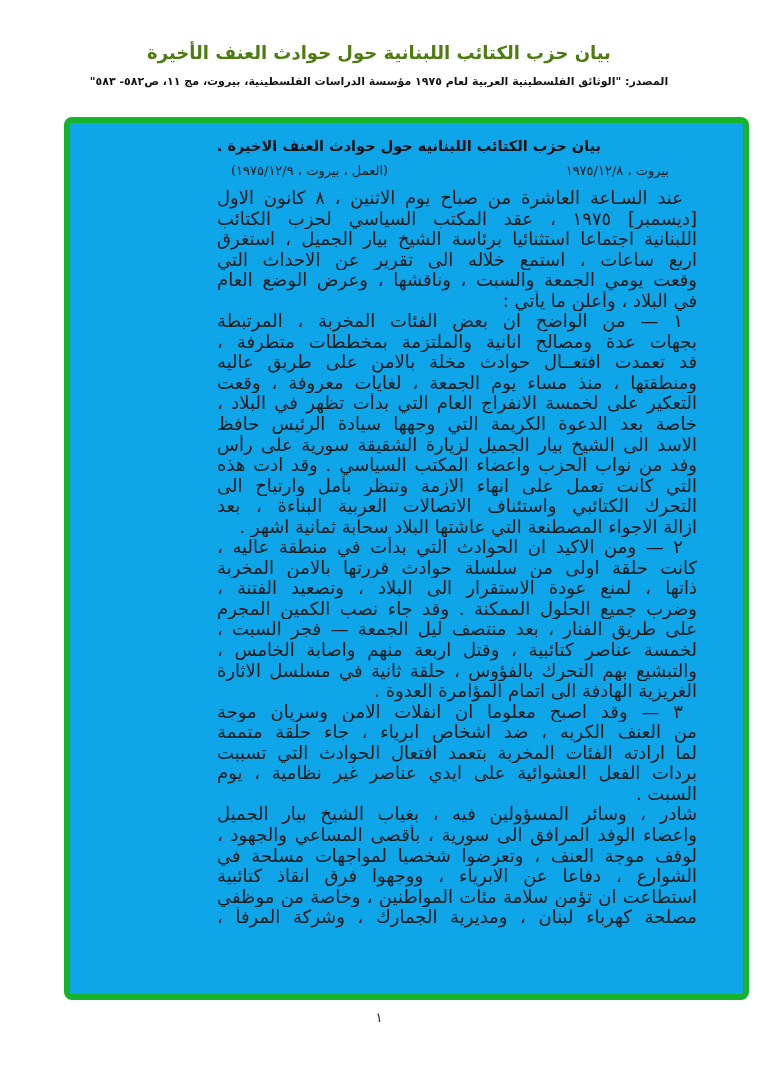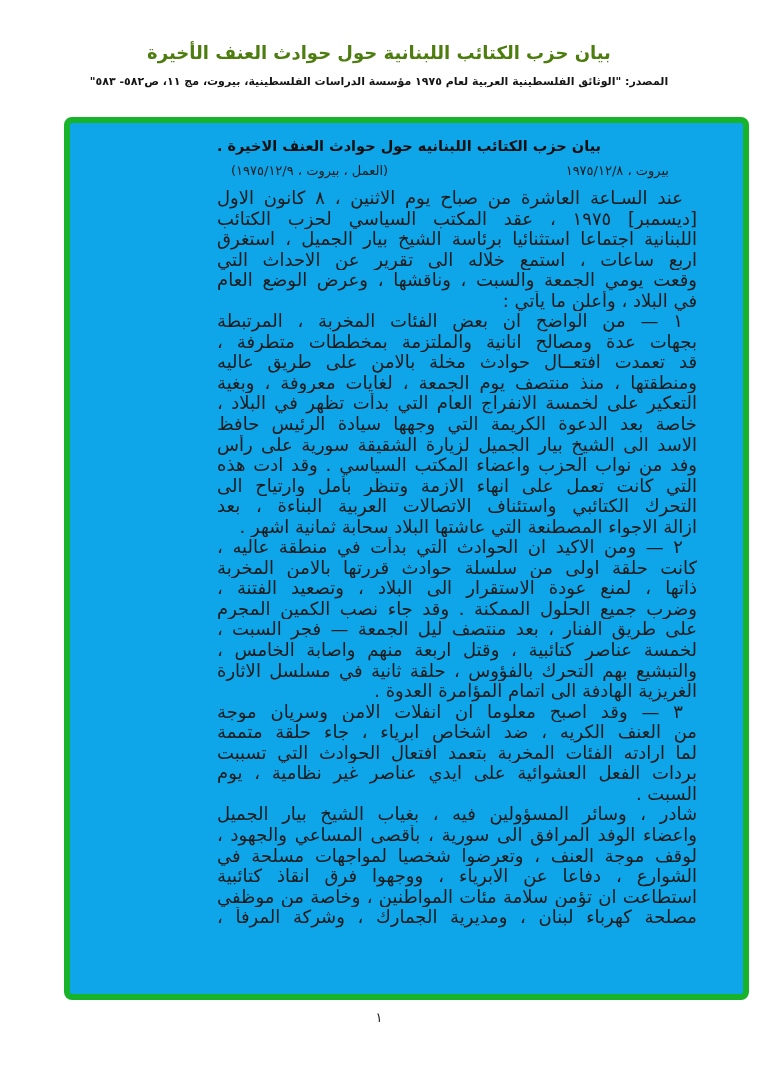--- a/index.html
+++ b/index.html
@@ -66,21 +66,21 @@
           <div class="line">[ديسمبر] ١٩٧٥ ، عقد المكتب السياسي لحزب الكتائب</div>
           <div class="line">اللبنانية اجتماعا استثنائيا برئاسة الشيخ بيار الجميل ، استغرق</div>
           <div class="line">اربع ساعات ، استمع خلاله الى تقرير عن الاحداث التي</div>
           <div class="line">وقعت يومي الجمعة والسبت ، وناقشها ، وعرض الوضع العام</div>
           <div class="line p-end">في البلاد ، وأعلن ما يأتي :</div>
         </div>
         <div class="para">
           <div class="line p-start">١ — من الواضح ان بعض الفئات المخربة ، المرتبطة</div>
           <div class="line">بجهات عدة ومصالح انانية والملتزمة بمخططات متطرفة ،</div>
           <div class="line">قد تعمدت افتعــال حوادث مخلة بالامن على طريق عاليه</div>
-          <div class="line">ومنطقتها ، منذ منتصف يوم الجمعة ، لغايات معروفة ، وبغية</div>
+          <div class="line">ومنطقتها ، منذ مساء يوم الجمعة ، لغايات معروفة ، وقعت</div>
           <div class="line">التعكير على لخمسة الانفراج العام التي بدأت تظهر في البلاد ،</div>
           <div class="line">خاصة بعد الدعوة الكريمة التي وجهها سيادة الرئيس حافظ</div>
           <div class="line">الاسد الى الشيخ بيار الجميل لزيارة الشقيقة سورية على رأس</div>
           <div class="line">وفد من نواب الحزب واعضاء المكتب السياسي . وقد ادت هذه</div>
           <div class="line">التي كانت تعمل على انهاء الازمة وتنظر بأمل وارتياح الى</div>
           <div class="line">التحرك الكتائبي واستئناف الاتصالات العربية البناءة ، بعد</div>
           <div class="line p-end">ازالة الاجواء المصطنعة التي عاشتها البلاد سحابة ثمانية اشهر .</div>
         </div>
         <div class="para">
           <div class="line p-start">٢ — ومن الاكيد ان الحوادث التي بدأت في منطقة عاليه ،</div>

